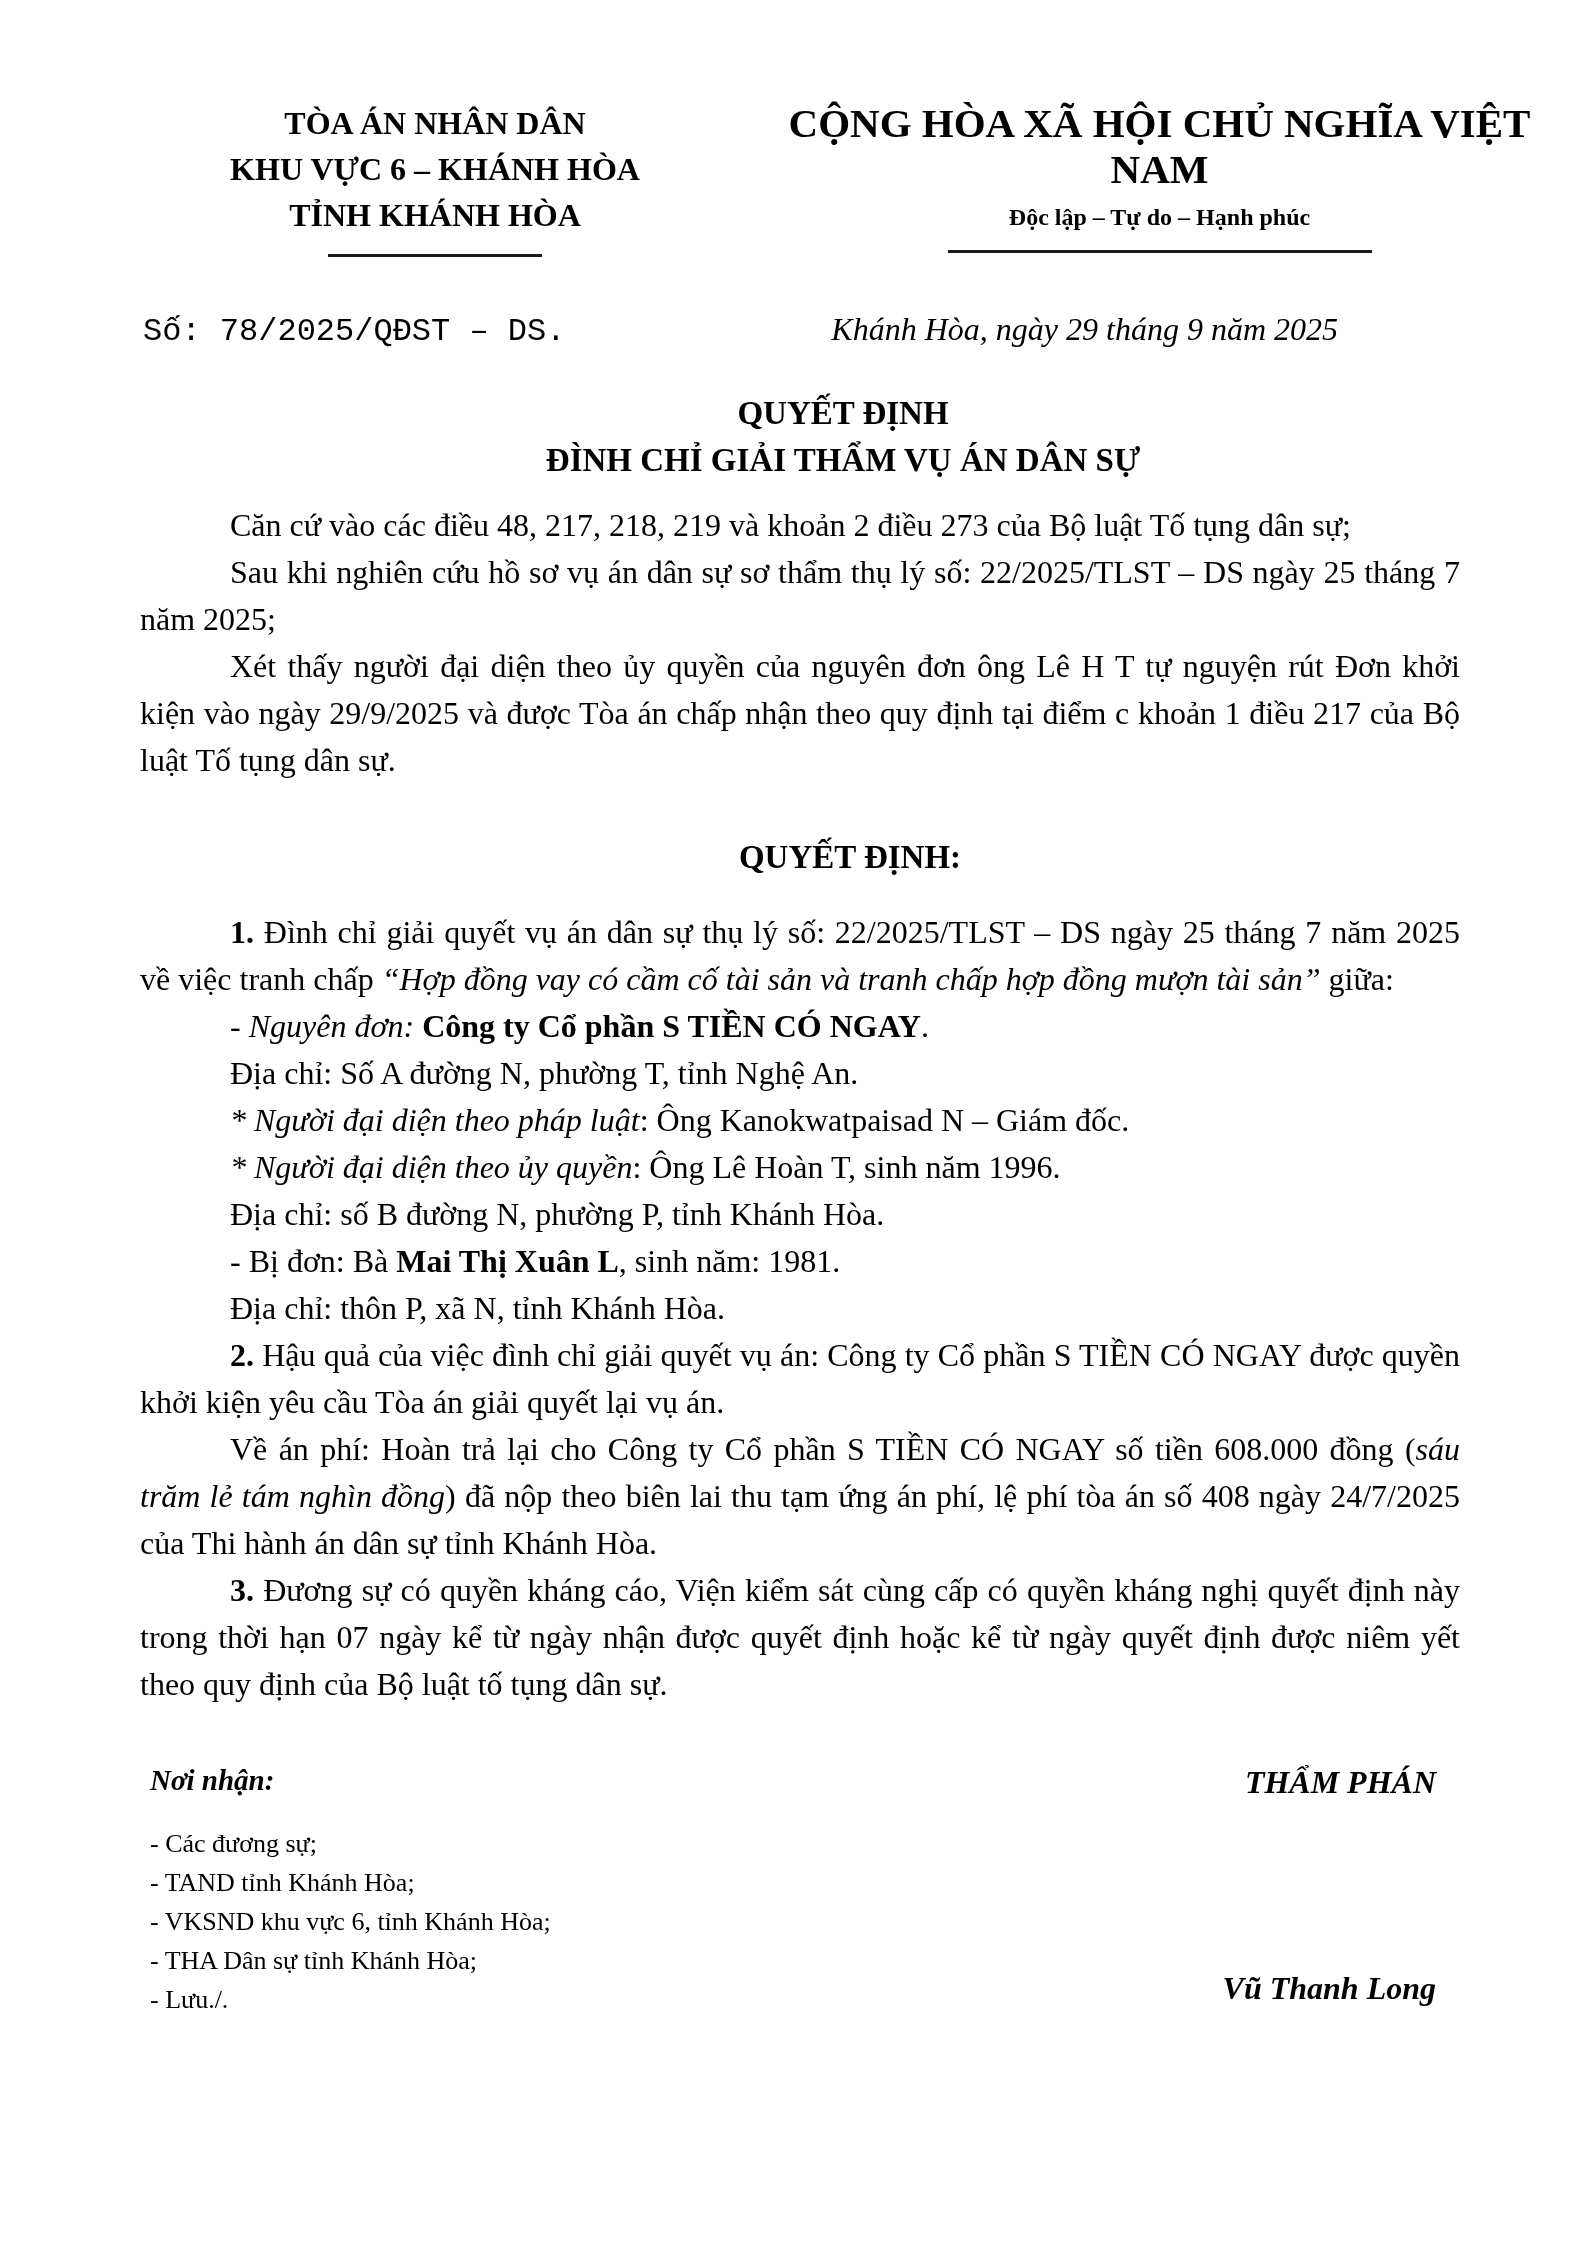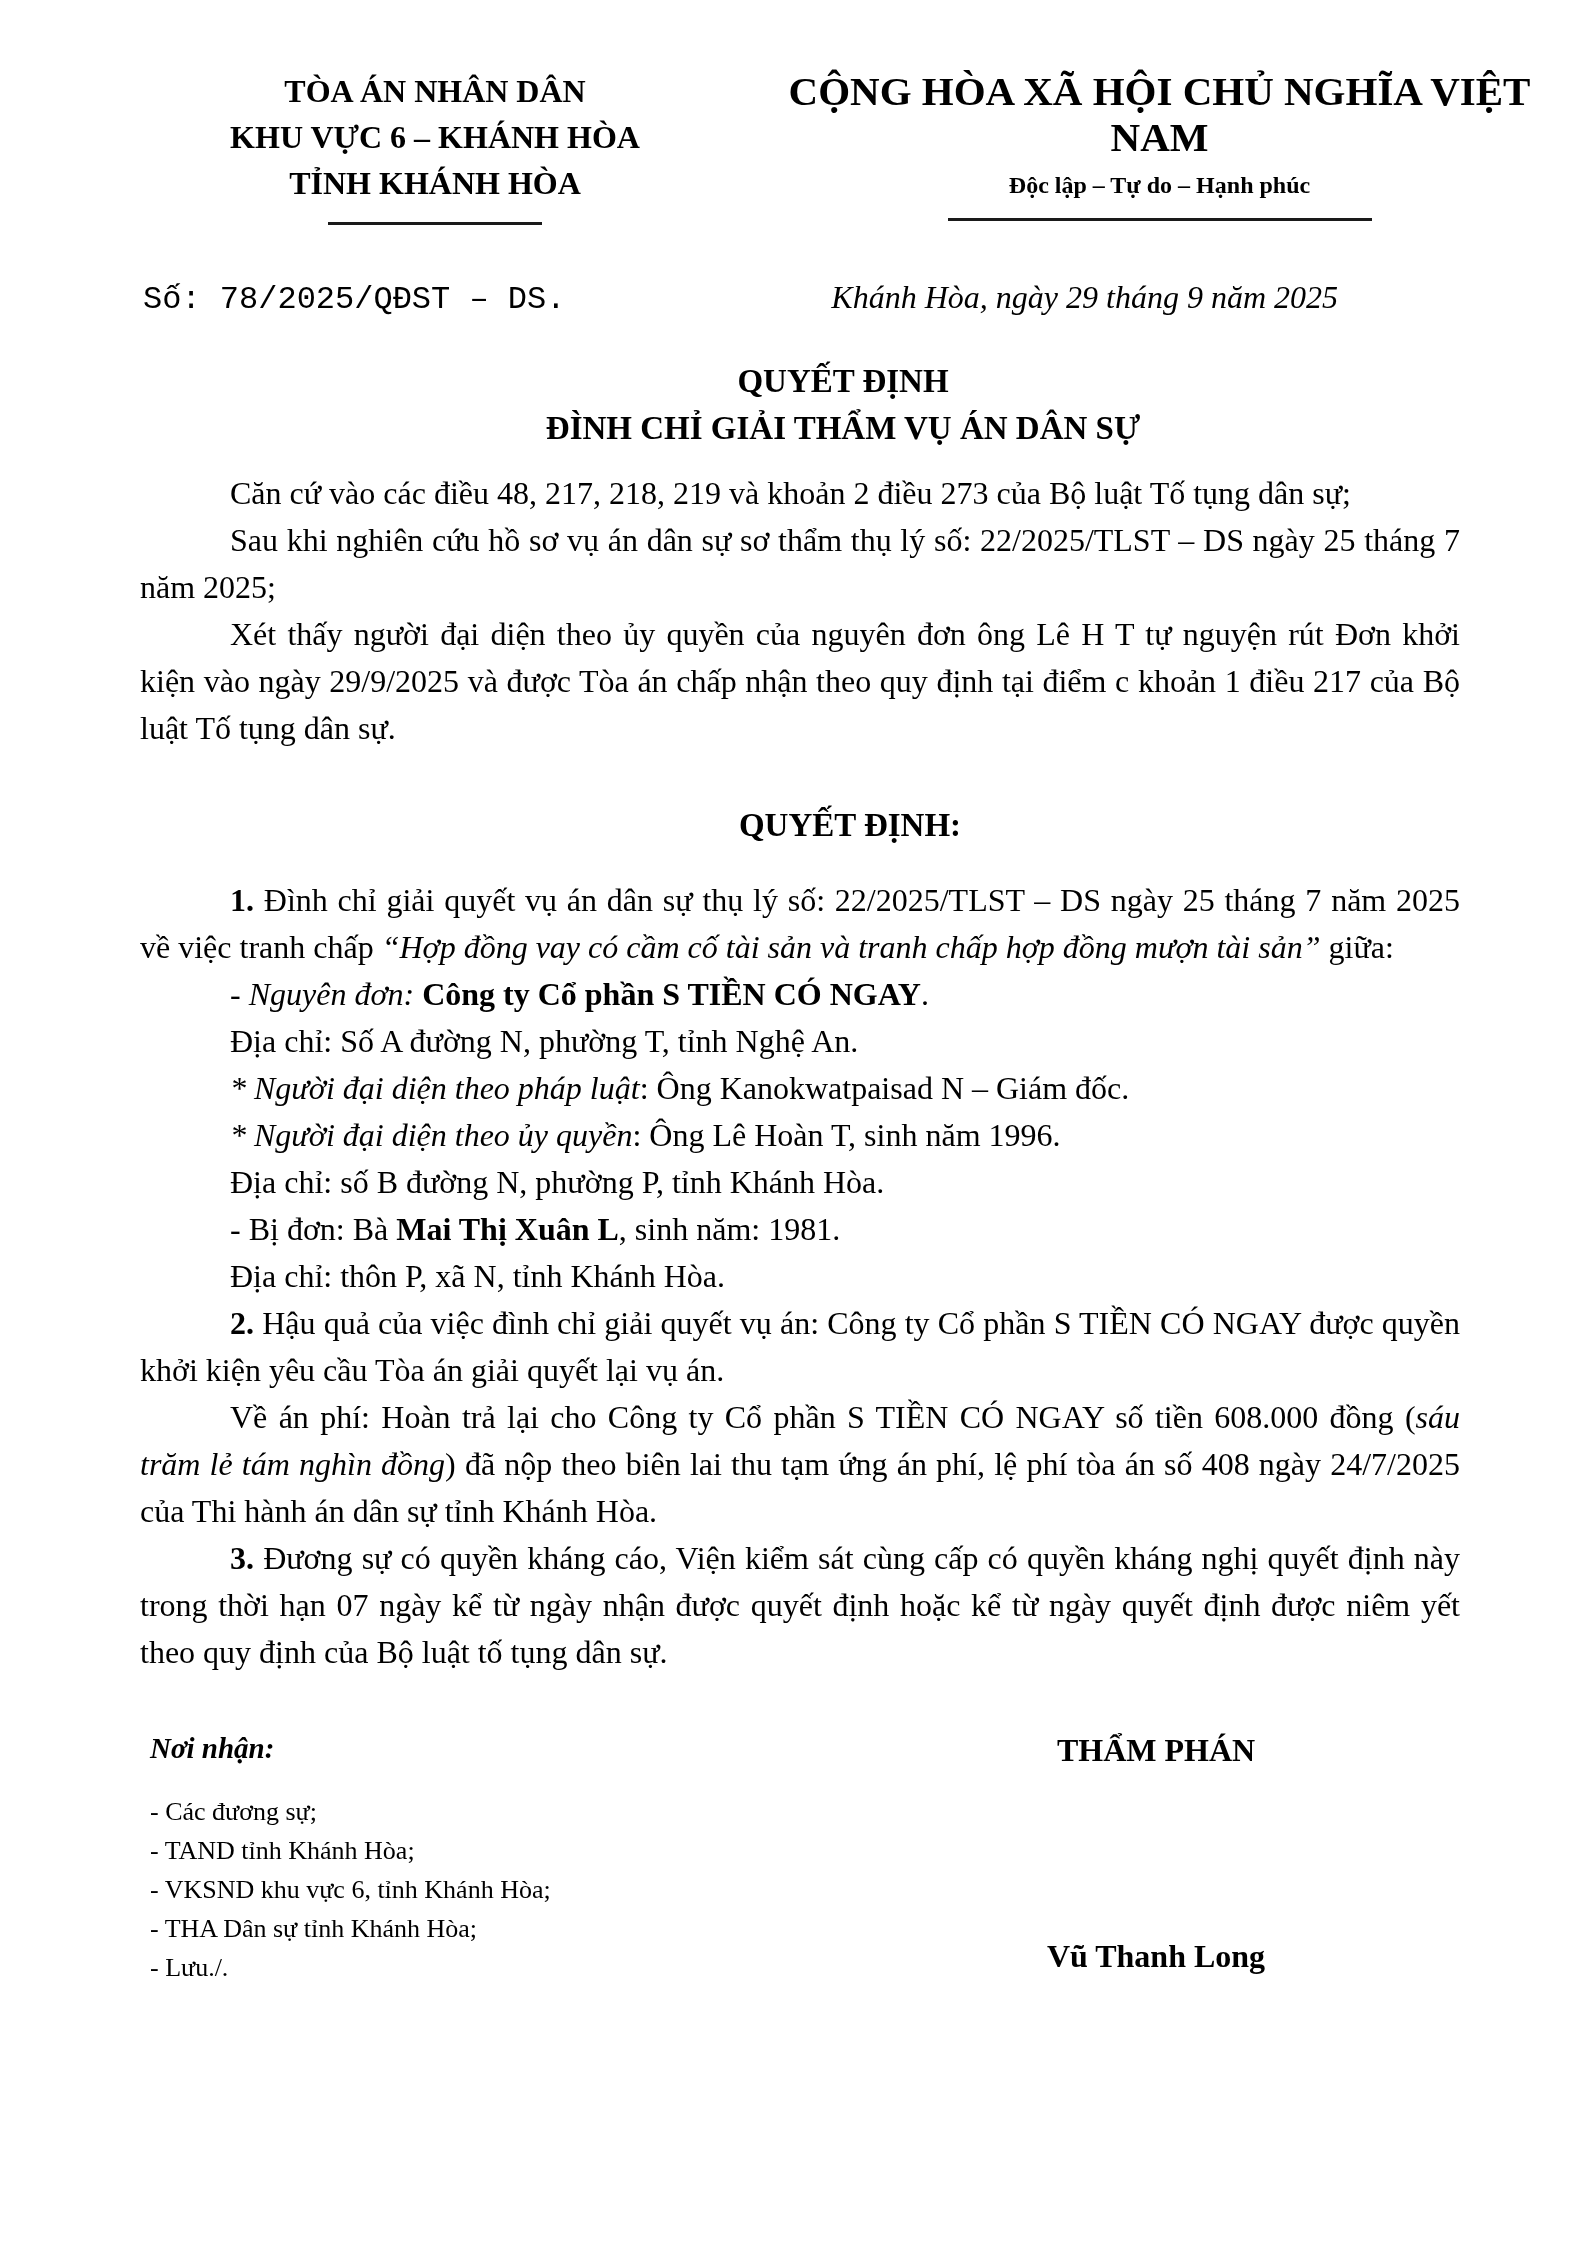--- a/index.html
+++ b/index.html
@@ -7,21 +7,21 @@
     position: relative;
     width: 1586px;
     height: 2244px;
     background: #ffffff;
     color: #000000;
     font-family: "Liberation Serif", "DejaVu Serif", serif;
     box-sizing: border-box;
     overflow: hidden;
   }
   
-  .header-row { display: flex; padding-top: 68px; gap: 38px; }
+  .header-row { display: flex; padding-top: 100px; gap: 38px; }
   .header-left {
     width: 580px;
     margin-left: 145px;
     text-align: center;
     font-weight: bold;
     font-size: 32px;
     line-height: 46px;
   }
   .header-left-underline {
     width: 214px; height: 3px; background: #1a1a1a;
@@ -67,21 +67,21 @@
   .italic { font-style: italic; }
   .bold { font-weight: bold; }
   
   .footer-row { display: flex; margin-top: 52px; }
   .footer-left { flex: 1; margin-left: 150px; }
   .recipients-label {
     font-weight: bold; font-style: italic;
     font-size: 29px; line-height: 40px; margin-bottom: 24px;
   }
   .recipient { font-size: 26px; line-height: 39px; }
-  .footer-right { width: 560px; margin-right: 150px; text-align: center; }
+  .footer-right { width: 560px; margin-right: 150px; text-align: right; font-style: italic; }
   .judge-title { font-weight: bold; font-size: 32px; line-height: 44px; }
   .judge-name { font-weight: bold; font-size: 32px; margin-top: 166px; }
 </style>
 </head>
 <body>
 
 <div class="page">
 
   <div class="header-row">
     <div class="header-left">

